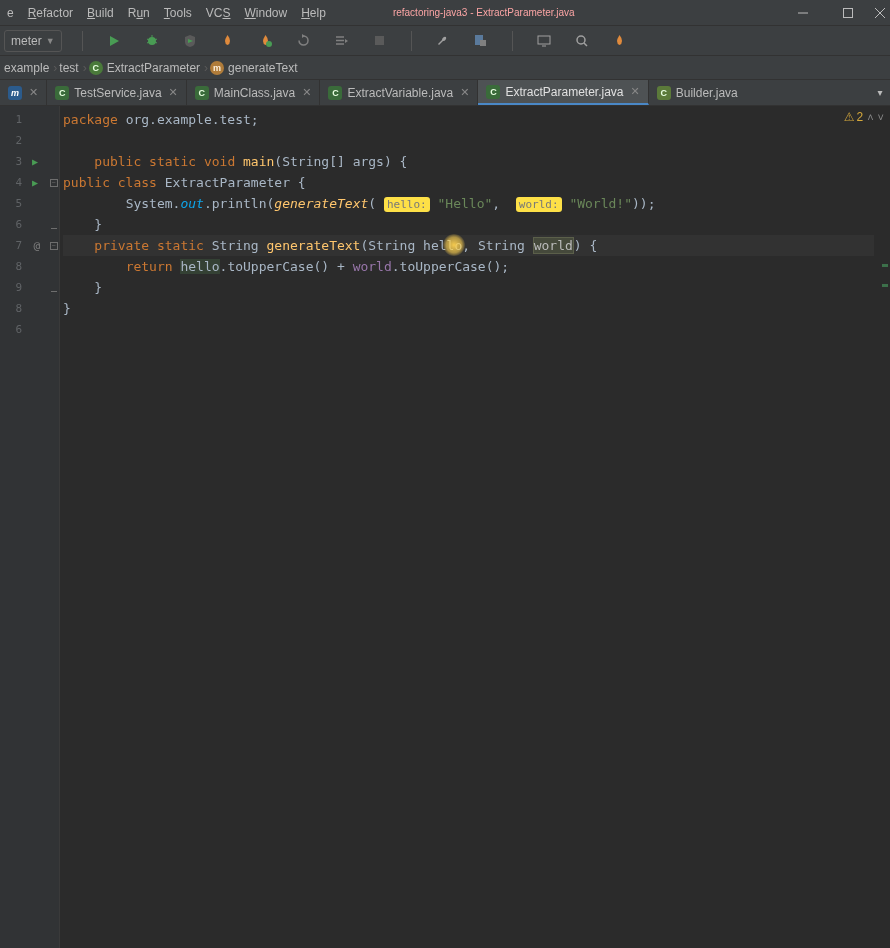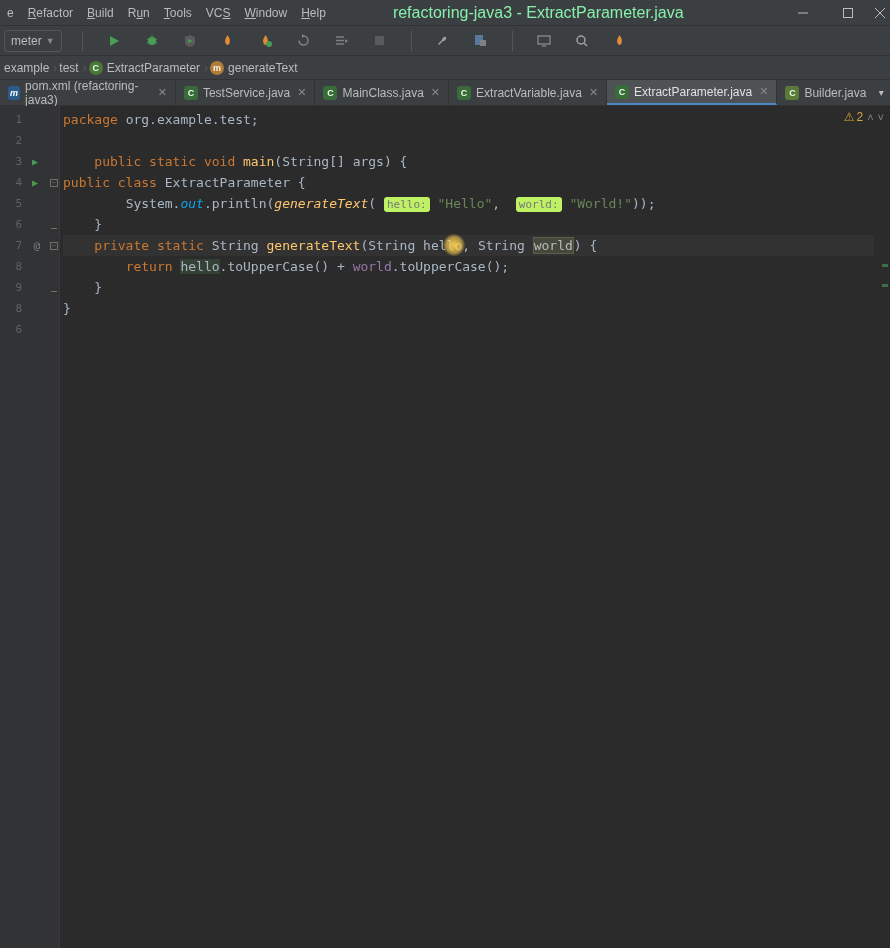--- a/index.html
+++ b/index.html
@@ -22,22 +22,22 @@
   }
   .menubar .menu-item {
     padding: 3px 7px;
     font-size: 12px;
     color: #bbbbbb;
     cursor: default;
   }
   .menubar .menu-item u { text-decoration: underline; }
   .menubar .title {
     margin-left: 60px;
-    color: #86efac;
-    font-size: 16px;
+    color: #fca5a5;
+    font-size: 10px;
   }
   .menubar .window-controls {
     margin-left: auto;
     display: flex;
     align-items: center;
   }
   .menubar .window-controls .wc {
     width: 45px; height: 26px;
     display: flex; align-items: center; justify-content: center;
     color: #bbbbbb;
@@ -211,21 +211,21 @@
   }
   .code .line.current {
     background: #323232;
   }
   .kw { color: #cc7832; }
   .id { color: #a9b7c6; }
   .fn { color: #ffc66d; }
   .fn-i { color: #ffc66d; font-style: italic; }
   .str { color: #6a8759; }
   .field-i { color: #0ea5e9; font-style: italic; }
-  .hint { color: #787878; font-size: 11px; background: #bef264; padding: 1px 3px; border-radius: 3px; }
+  .hint { color: #787878; font-size: 11px; background: #fde047; padding: 1px 3px; border-radius: 3px; }
   .hl-box { background: #45493b; border: 1px solid #5b5f4a; }
   .cursor-ring {
     position: absolute;
     width: 22px; height: 22px;
     border-radius: 50%;
     background: radial-gradient(circle, rgba(255,210,80,0.95) 0%, rgba(255,210,80,0.6) 50%, rgba(255,210,80,0) 75%);
     pointer-events: none;
   }
   .editor .inspections {
     position: absolute;
@@ -382,21 +382,20 @@
   </div>
   <div class="crumb">
     <span class="cicon method">m</span>
     <span>generateText</span>
   </div>
 </div>
 
 <div class="tabs">
   <div class="tab">
     <span class="ticon maven">m</span>
-    <span>pom.xml (refactoring-java3)</span>
     <span class="close">✕</span>
   </div>
   <div class="tab">
     <span class="ticon java">C</span>
     <span>TestService.java</span>
     <span class="close">✕</span>
   </div>
   <div class="tab">
     <span class="ticon java">C</span>
     <span>MainClass.java</span>

